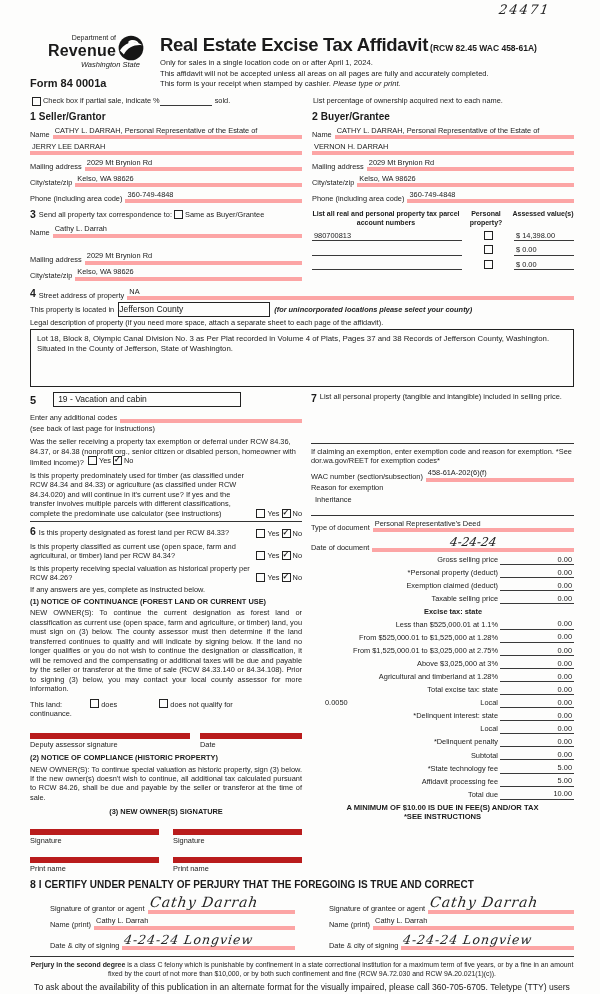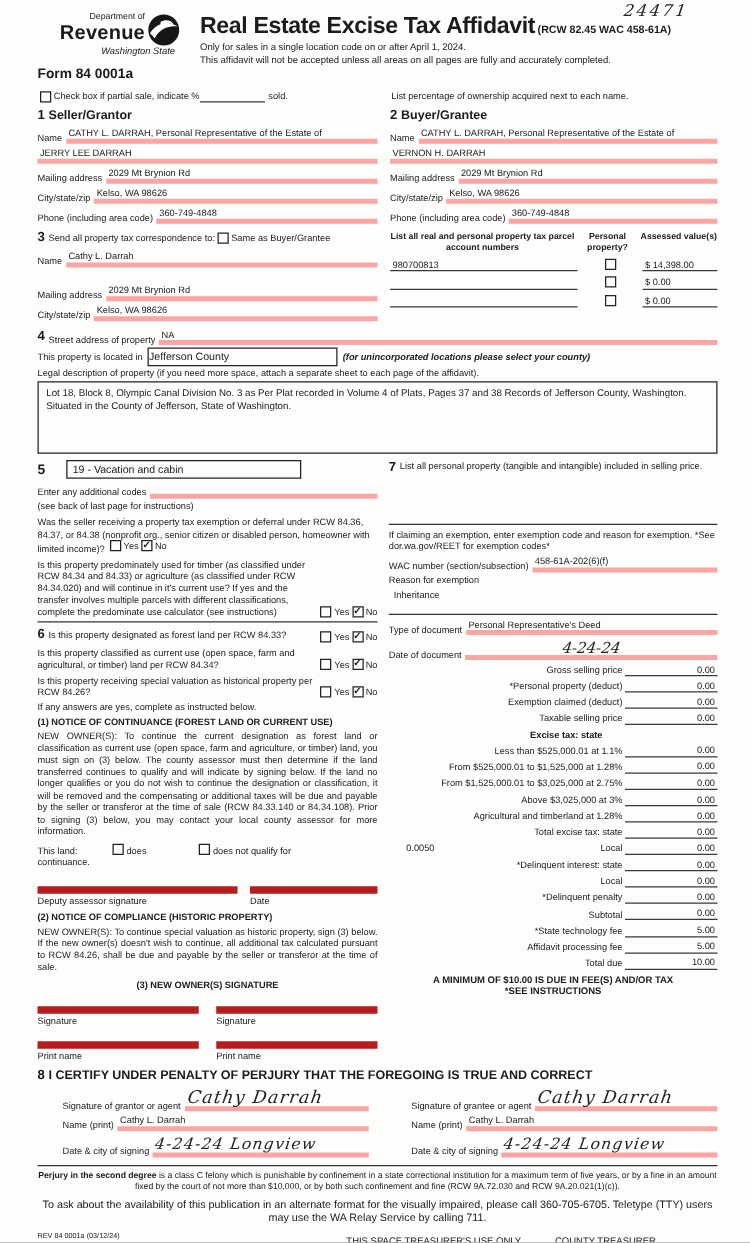--- a/index.html
+++ b/index.html
@@ -4,21 +4,21 @@
 <style>
   html,body{margin:0;padding:0;background:#888;}
   .page{
     position:relative;width:600px;height:994px;margin:0 auto;background:#fdfdfc;
     font-family:"Liberation Sans",sans-serif;font-size:7.4px;line-height:1.28;color:#1b1b1b;
     box-sizing:border-box;padding:6px 26px 4px 30px;overflow:hidden;
   }
   .hand{font-family:"DejaVu Serif",serif;font-style:italic;display:inline-block;transform:skewX(-8deg);color:#222;}
   .topnum{position:absolute;top:2px;right:50px;font-size:13px;letter-spacing:2px;}
   
-  .hdr{display:flex;align-items:flex-start;margin-bottom:6px;}
+  .hdr{display:flex;align-items:center;margin-bottom:6px;margin-top:24px;}
   .logoblk{width:120px;flex:0 0 auto;padding-top:4px;}
   .dorrow{display:flex;align-items:center;justify-content:flex-end;padding-right:6px;}
   .dortxt{text-align:right;margin-right:2px;}
   .dept{font-size:7px;}
   .revname{font-size:16px;font-weight:bold;letter-spacing:0.2px;margin-top:-2px;}
   .wastate{font-style:italic;font-size:7.5px;text-align:right;padding-right:10px;margin-top:-1px;}
   .formno{font-weight:bold;font-size:11px;margin-top:6px;}
   .logocircle{width:26px;height:26px;flex:0 0 auto;}
   .vrule{width:2px;background:#2a2a2a;margin:0 8px 0 0;}
   .titleblk{flex:1;padding-top:2px;}
@@ -123,20 +123,24 @@
       <div class="formno">Form 84 0001a</div>
     </div>
     <div class="vrule"></div>
     <div class="titleblk">
       <div>
         <span class="bigtitle">Real Estate Excise Tax Affidavit</span>
         <span class="titleref">(RCW 82.45 WAC 458-61A)</span>
       </div>
       <div class="hnote">Only for sales in a single location code on or after April 1, 2024.</div>
       <div class="hnote">This affidavit will not be accepted unless all areas on all pages are fully and accurately completed.</div>
+      <div class="hnote">
+        <span>This form is your receipt when stamped by cashier.</span>
+        <span class="i">Please type or print.</span>
+      </div>
     </div>
   </div>
 
   <div class="partialrow">
     <div class="partial-l">
       <span class="cb"></span>
       <span>Check box if partial sale, indicate %</span>
       <span class="blank" style="width:52px;"></span>
       <span style="padding-left:3px;">sold.</span>
     </div>

